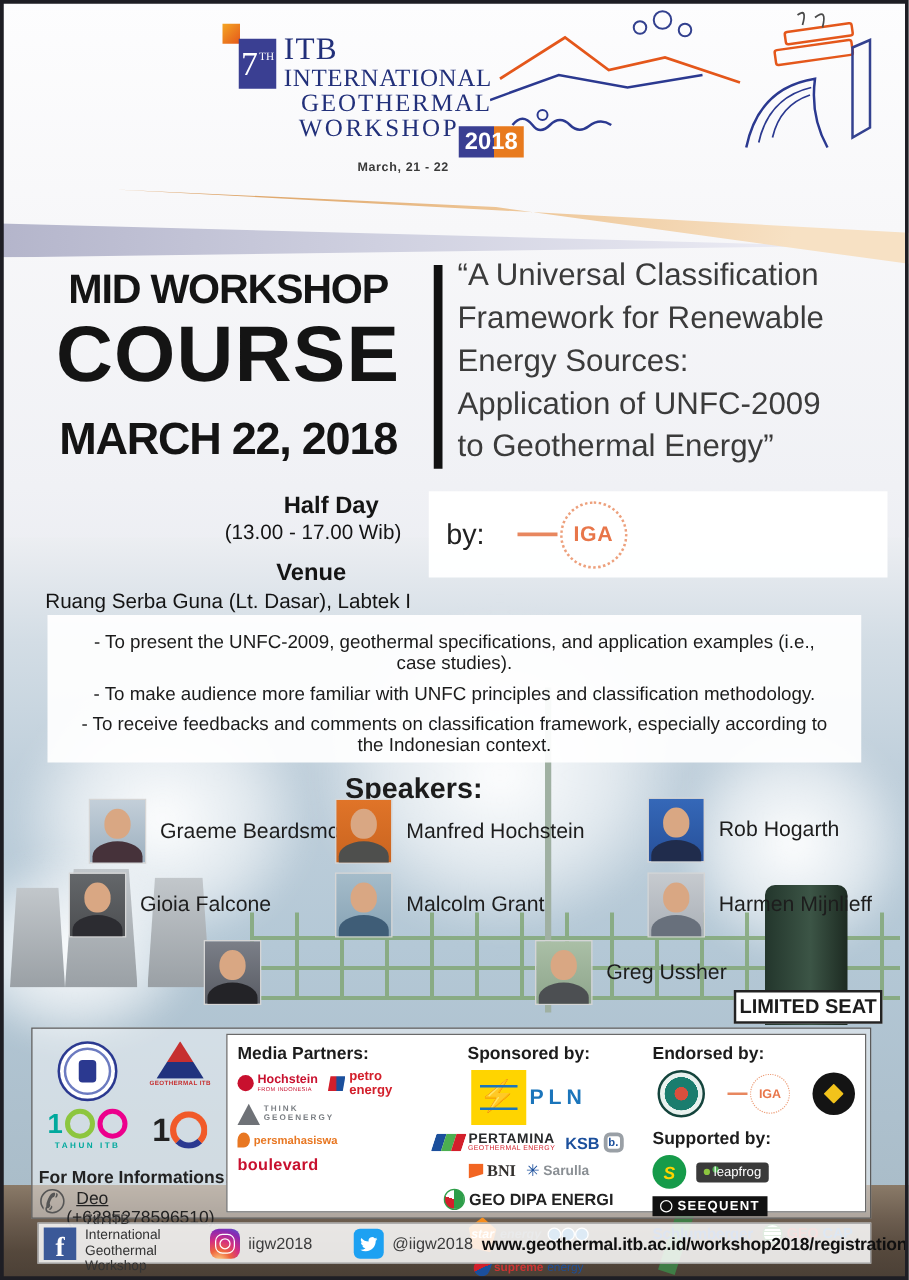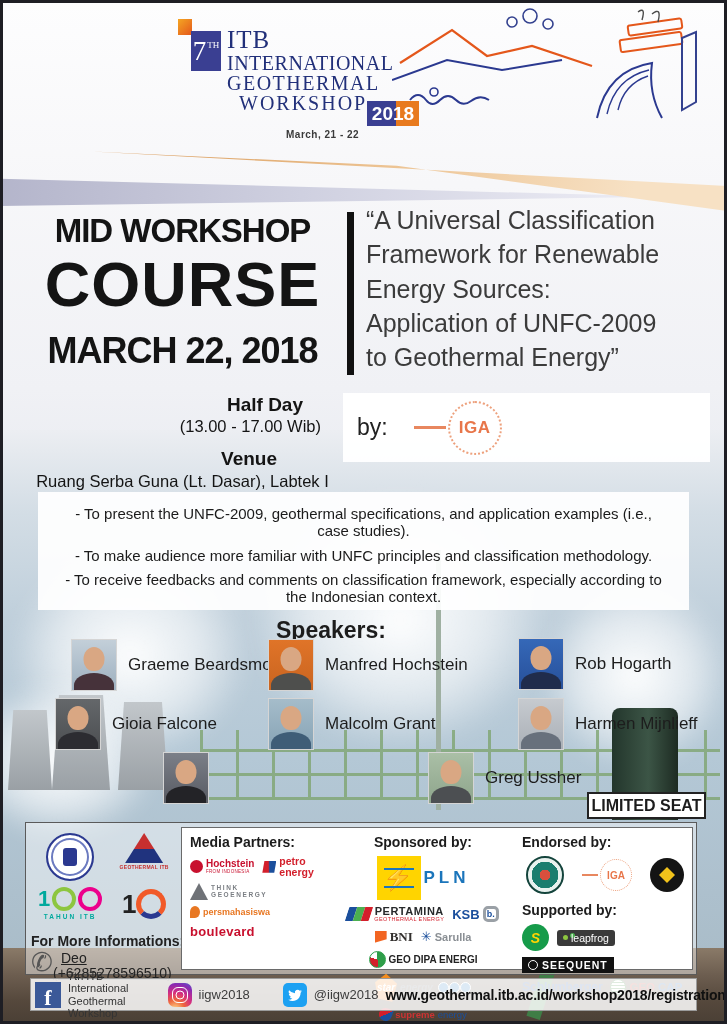--- a/index.html
+++ b/index.html
@@ -32,21 +32,21 @@
   
   .hdr{position:absolute;left:0;top:0;width:727px;height:150px;z-index:2;}
   .sq-orange{position:absolute;left:178px;top:19px;width:14px;height:16px;background:linear-gradient(135deg,#f5a623,#e4571b);}
   .box7{position:absolute;left:191px;top:31px;width:30px;height:40px;background:#3a3f92;color:#fff;
     font-family:"Liberation Serif",serif;display:flex;align-items:center;justify-content:center;}
   .box7 .n7{font-size:27px;line-height:1;}
   .box7 sup{font-size:9px;margin-left:1px;transform:translateY(-6px);}
   .wtitle{position:absolute;left:227px;top:27px;font-family:"Liberation Serif",serif;color:#22307a;line-height:1.02;}
   .wtitle .l1{font-size:25px;letter-spacing:1px;}
   .wtitle .l2{font-size:20px;letter-spacing:.5px;}
-  .wtitle .l3{font-size:20px;letter-spacing:1.5px;}
+  .wtitle .l3{font-size:20px;letter-spacing:1.5px;text-align:right;}
   .wtitle .l4{font-size:20px;letter-spacing:2px;padding-left:12px;}
   .box2018{position:absolute;left:367px;top:101px;width:52px;height:25px;color:#fff;font-weight:bold;font-size:19px;
     display:flex;align-items:center;justify-content:center;background:linear-gradient(90deg,#3a3f92 0 55%,#e87a1e 55% 100%);}
   .mdates{position:absolute;left:286px;top:129px;font-size:10px;font-weight:bold;color:#3a3a3a;letter-spacing:.5px;}
   .lineart{position:absolute;left:392px;top:8px;}
 
   
   .sw-p{position:absolute;left:0;top:175px;width:670px;height:31px;z-index:1;
     background:linear-gradient(90deg,#b4b5cb,#cfd0e0 45%,#e9e9f2 90%);clip-path:polygon(0 12%,100% 70%,0 100%);}
   .sw-o{position:absolute;left:92px;top:149px;width:635px;height:64px;z-index:1;
@@ -159,21 +159,21 @@
   .pert1{font-size:11px;font-weight:bold;color:#27292b;letter-spacing:.5px;}
   .pert2{font-size:5.5px;color:#d31f2b;letter-spacing:.4px;}
   .ksb{font-size:13px;font-weight:bold;color:#1b4f9c;}
   .ksb-b{width:16px;height:16px;border:3px solid #9aa0a6;border-radius:5px;color:#1b4f9c;font-size:9px;font-weight:bold;
     display:flex;align-items:center;justify-content:center;box-sizing:border-box;}
   .bni-m{width:12px;height:12px;background:#f26522;clip-path:polygon(0 0,100% 0,100% 70%,0 100%);}
   .bni{font-size:13px;color:#33302e;font-family:"Liberation Serif",serif;font-weight:bold;}
   .sar-m{color:#1b4f9c;font-size:13px;line-height:1;}
   .sar{font-size:11px;color:#8a8f94;font-weight:bold;}
   .gd-m{width:15px;height:15px;border-radius:50%;background:conic-gradient(#2e9e49 0 50%,#d31f2b 50% 80%,#fff 80% 100%);border:1px solid #2e9e49;}
-  .gd{font-size:10px;font-weight:bold;color:#222;}
+  .gd{font-size:13px;font-weight:bold;color:#222;}
   .se-m{width:22px;height:28px;background:linear-gradient(160deg,#f7941d,#ef6c1a);clip-path:polygon(50% 0,100% 35%,78% 100%,12% 88%,0 30%);
     display:flex;align-items:center;justify-content:center;color:#fff;font-size:10px;font-style:italic;font-weight:bold;}
   .se1{font-size:10px;font-style:italic;color:#6f7277;font-weight:bold;}
   .dots3{display:flex;} .dots3 i{width:9px;height:9px;border-radius:50%;background:#1b75bb;margin-left:-3px;border:1px solid #fff;}
   .sup-m{width:13px;height:13px;border-radius:50% 0 50% 50%;background:linear-gradient(135deg,#d31f2b 0 50%,#1b4f9c 50% 100%);transform:rotate(20deg);}
   .sup1{font-size:9.5px;color:#c33;font-weight:bold;} .sup2{font-size:9.5px;color:#1b4f9c;}
 
   .inaga{width:34px;height:34px;border-radius:50%;border:2px solid #14443c;background:radial-gradient(circle,#d94f3d 0 22%,#1a7d6e 23% 55%,#e9f2ef 56% 75%,#14443c 76% 100%);}
   .iga-s{display:flex;align-items:center;gap:2px;}
   .iga-s .dash{width:16px;height:2.5px;background:#e8875f;}

